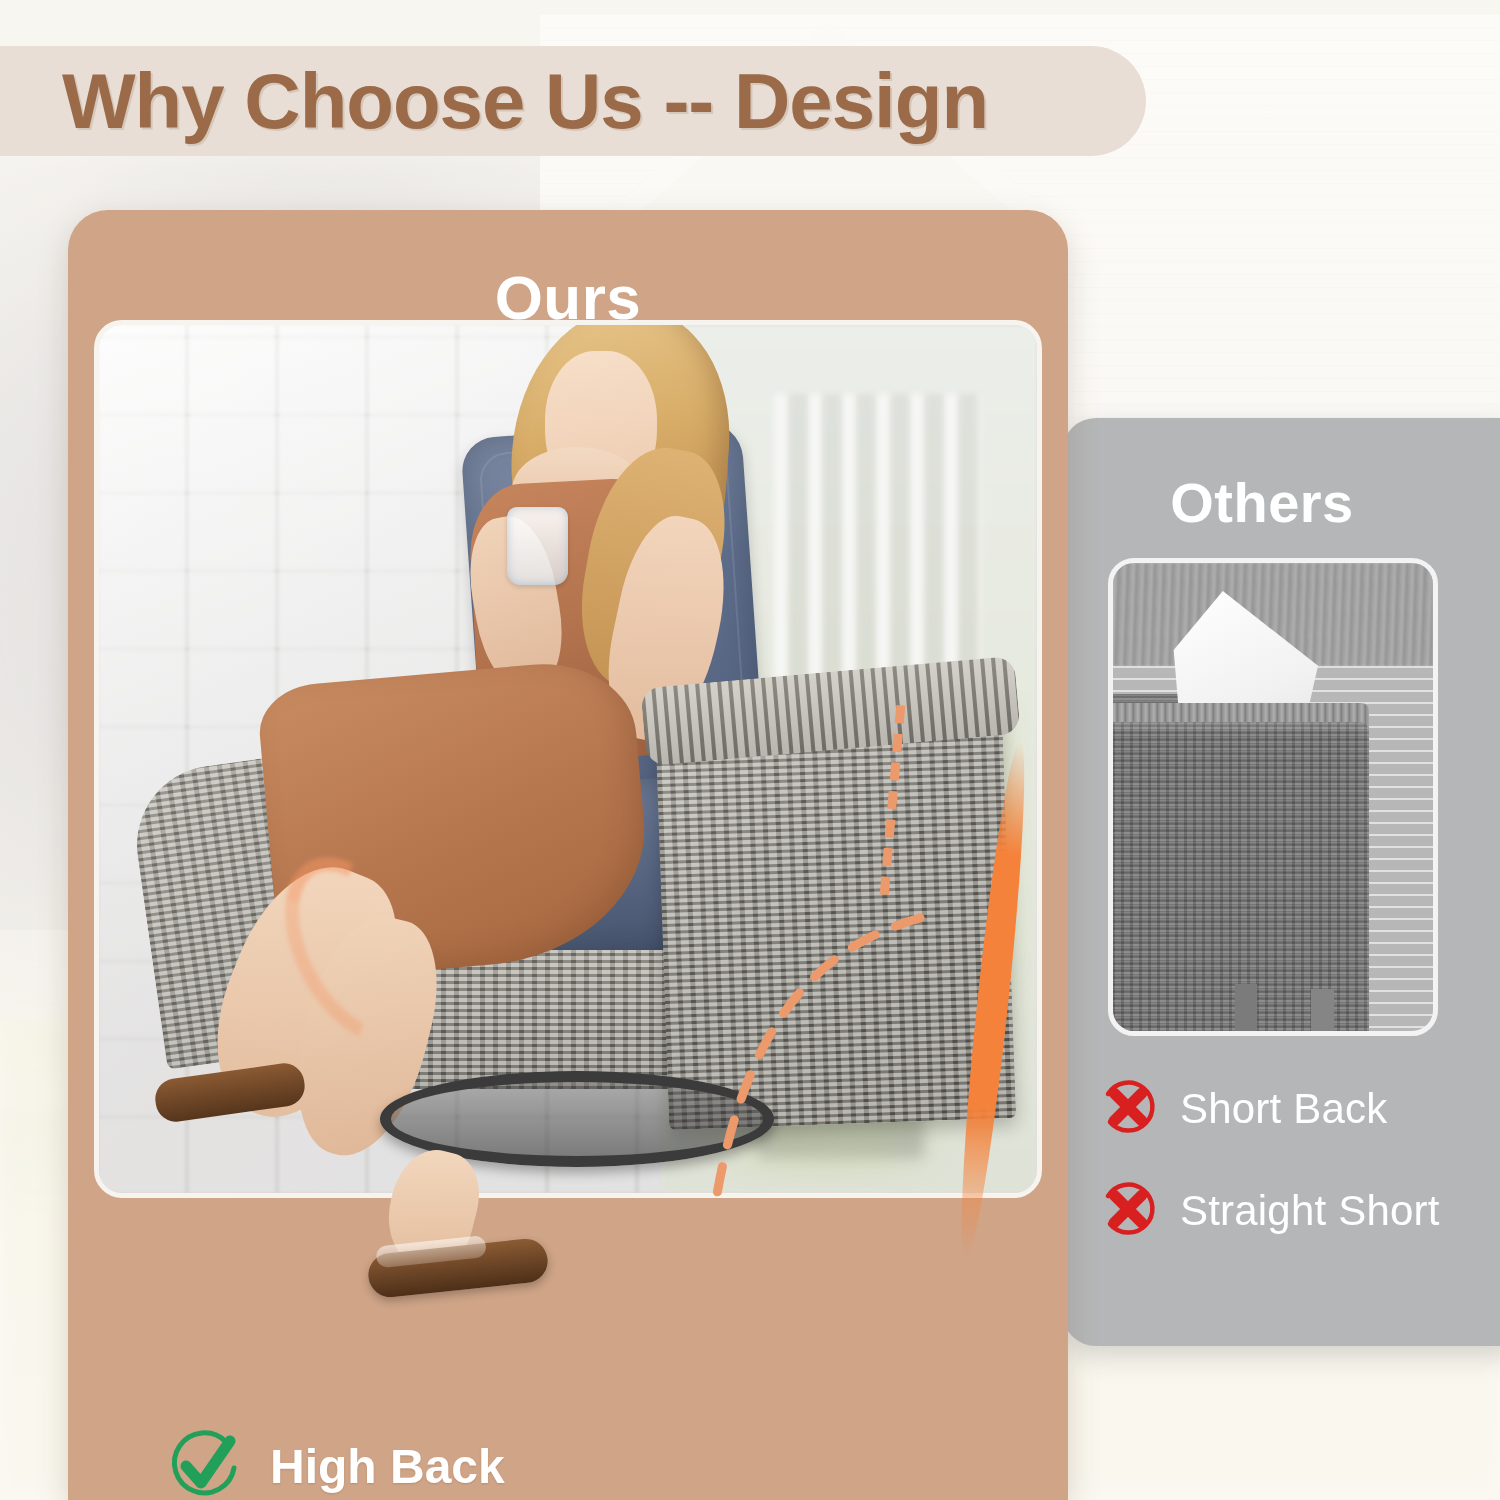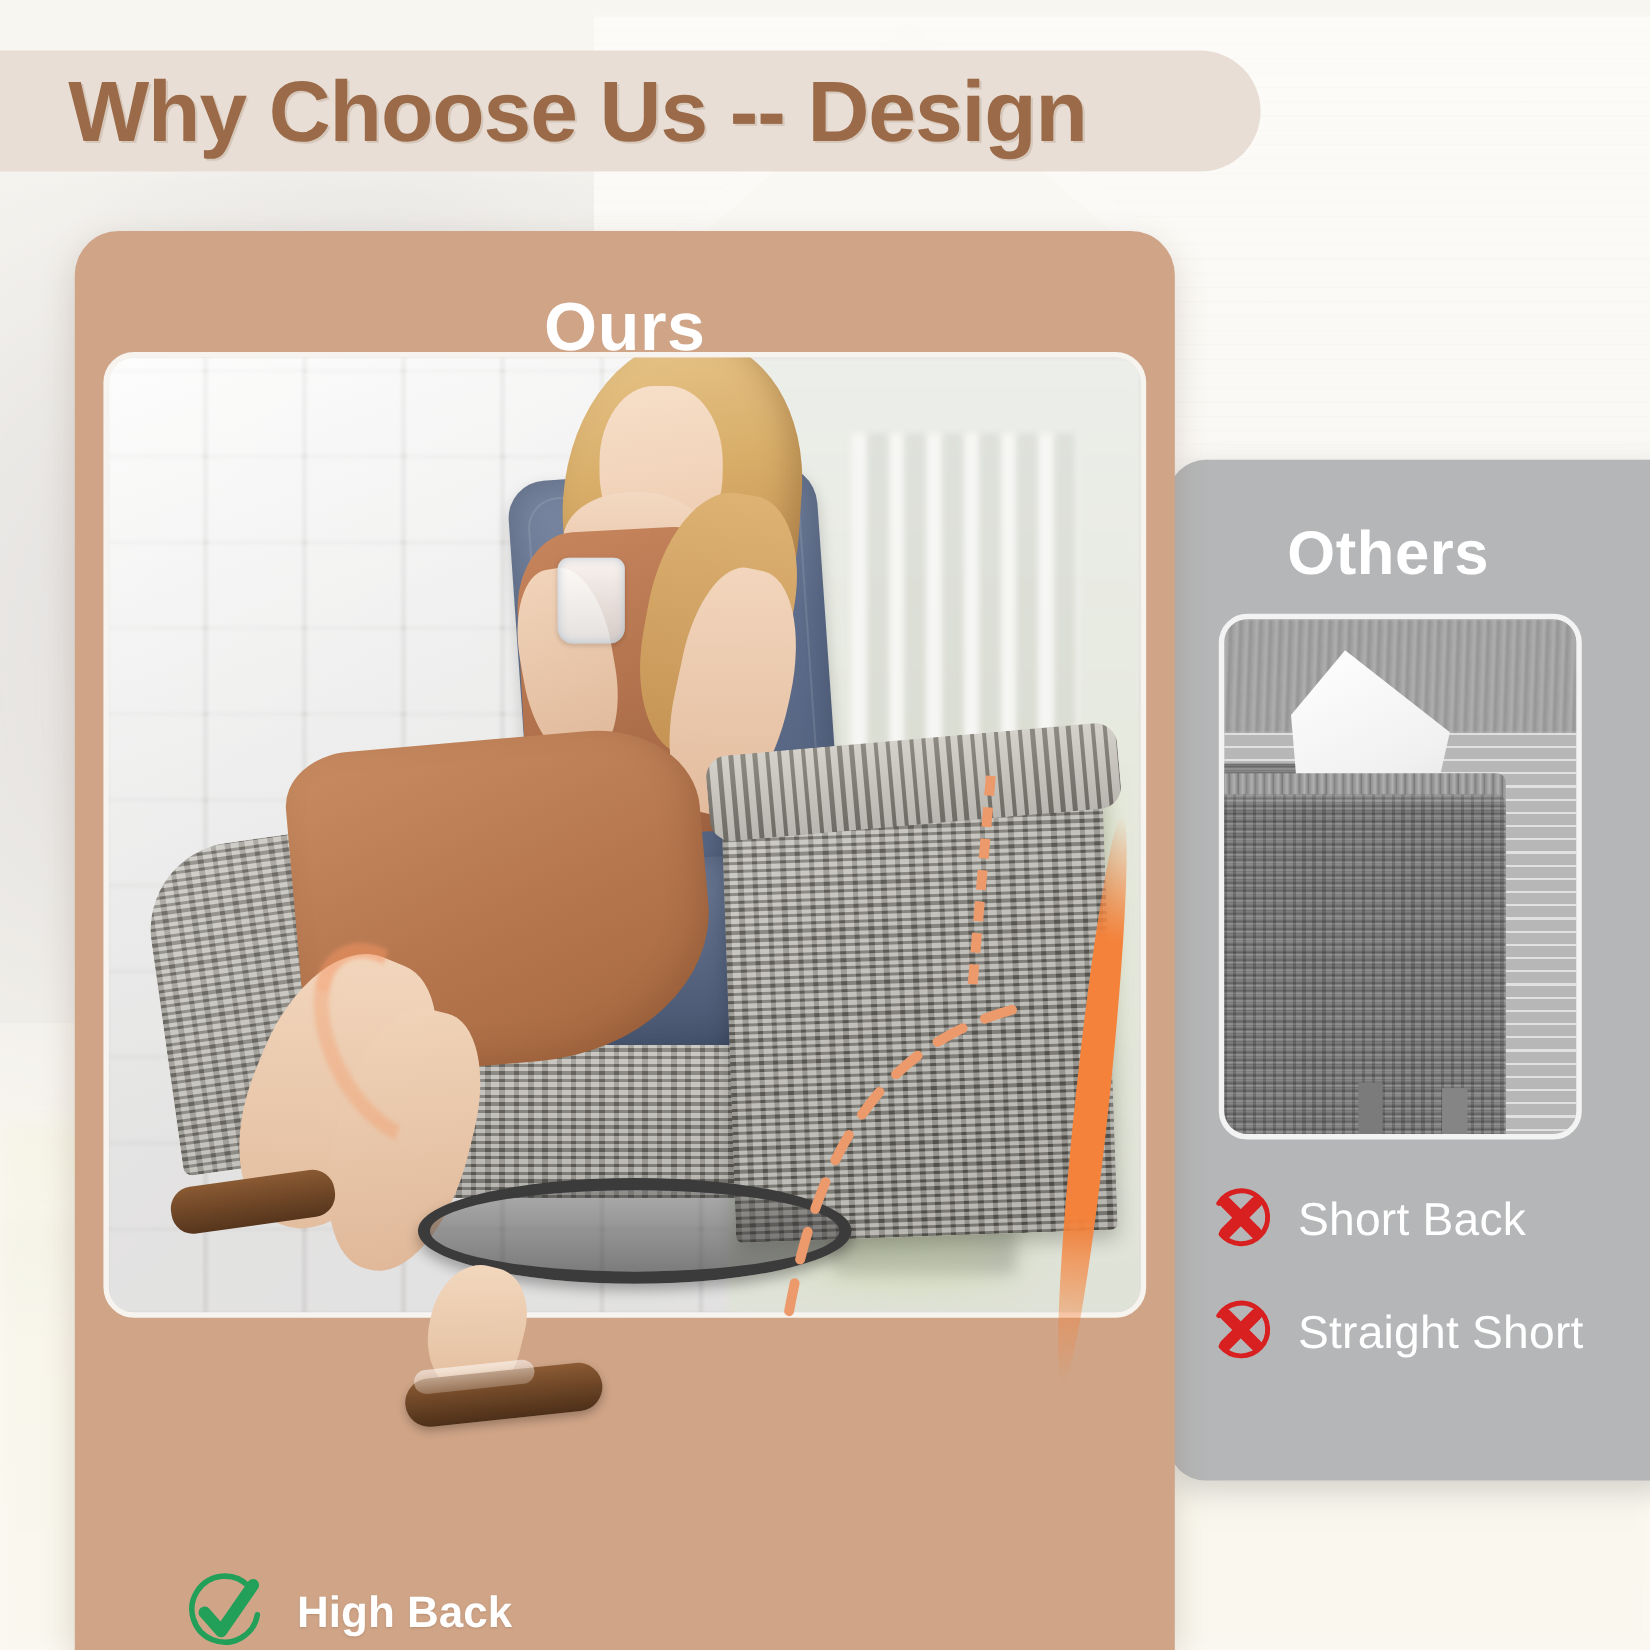--- a/index.html
+++ b/index.html
@@ -371,21 +371,21 @@
   }
   .dash-curve {
     position:absolute; left:560px; top:690px; width:300px; height:320px;
     z-index:4;
   }
 
   
   .ours-list { position:absolute; left:100px; top:1218px; z-index:5; }
   .pos-row { display:flex; align-items:center; margin-bottom:46px; }
   .pos-icon { width:76px; height:76px; flex:0 0 76px; margin-right:26px; position:relative; }
-  .pos-label { font-size:40px; font-weight:bold; color:#ffffff; letter-spacing:0; white-space:nowrap;
+  .pos-label { font-size:48px; font-weight:bold; color:#ffffff; letter-spacing:0; white-space:nowrap;
                text-shadow:0 1px 2px rgba(120,85,60,.25); }
 </style>
 </head>
 <body>
 
 <div class="bg">
   <div class="bg-sky"></div>
   <div class="bg-trees"></div>
   <div class="house">
     <div class="wall"></div>

